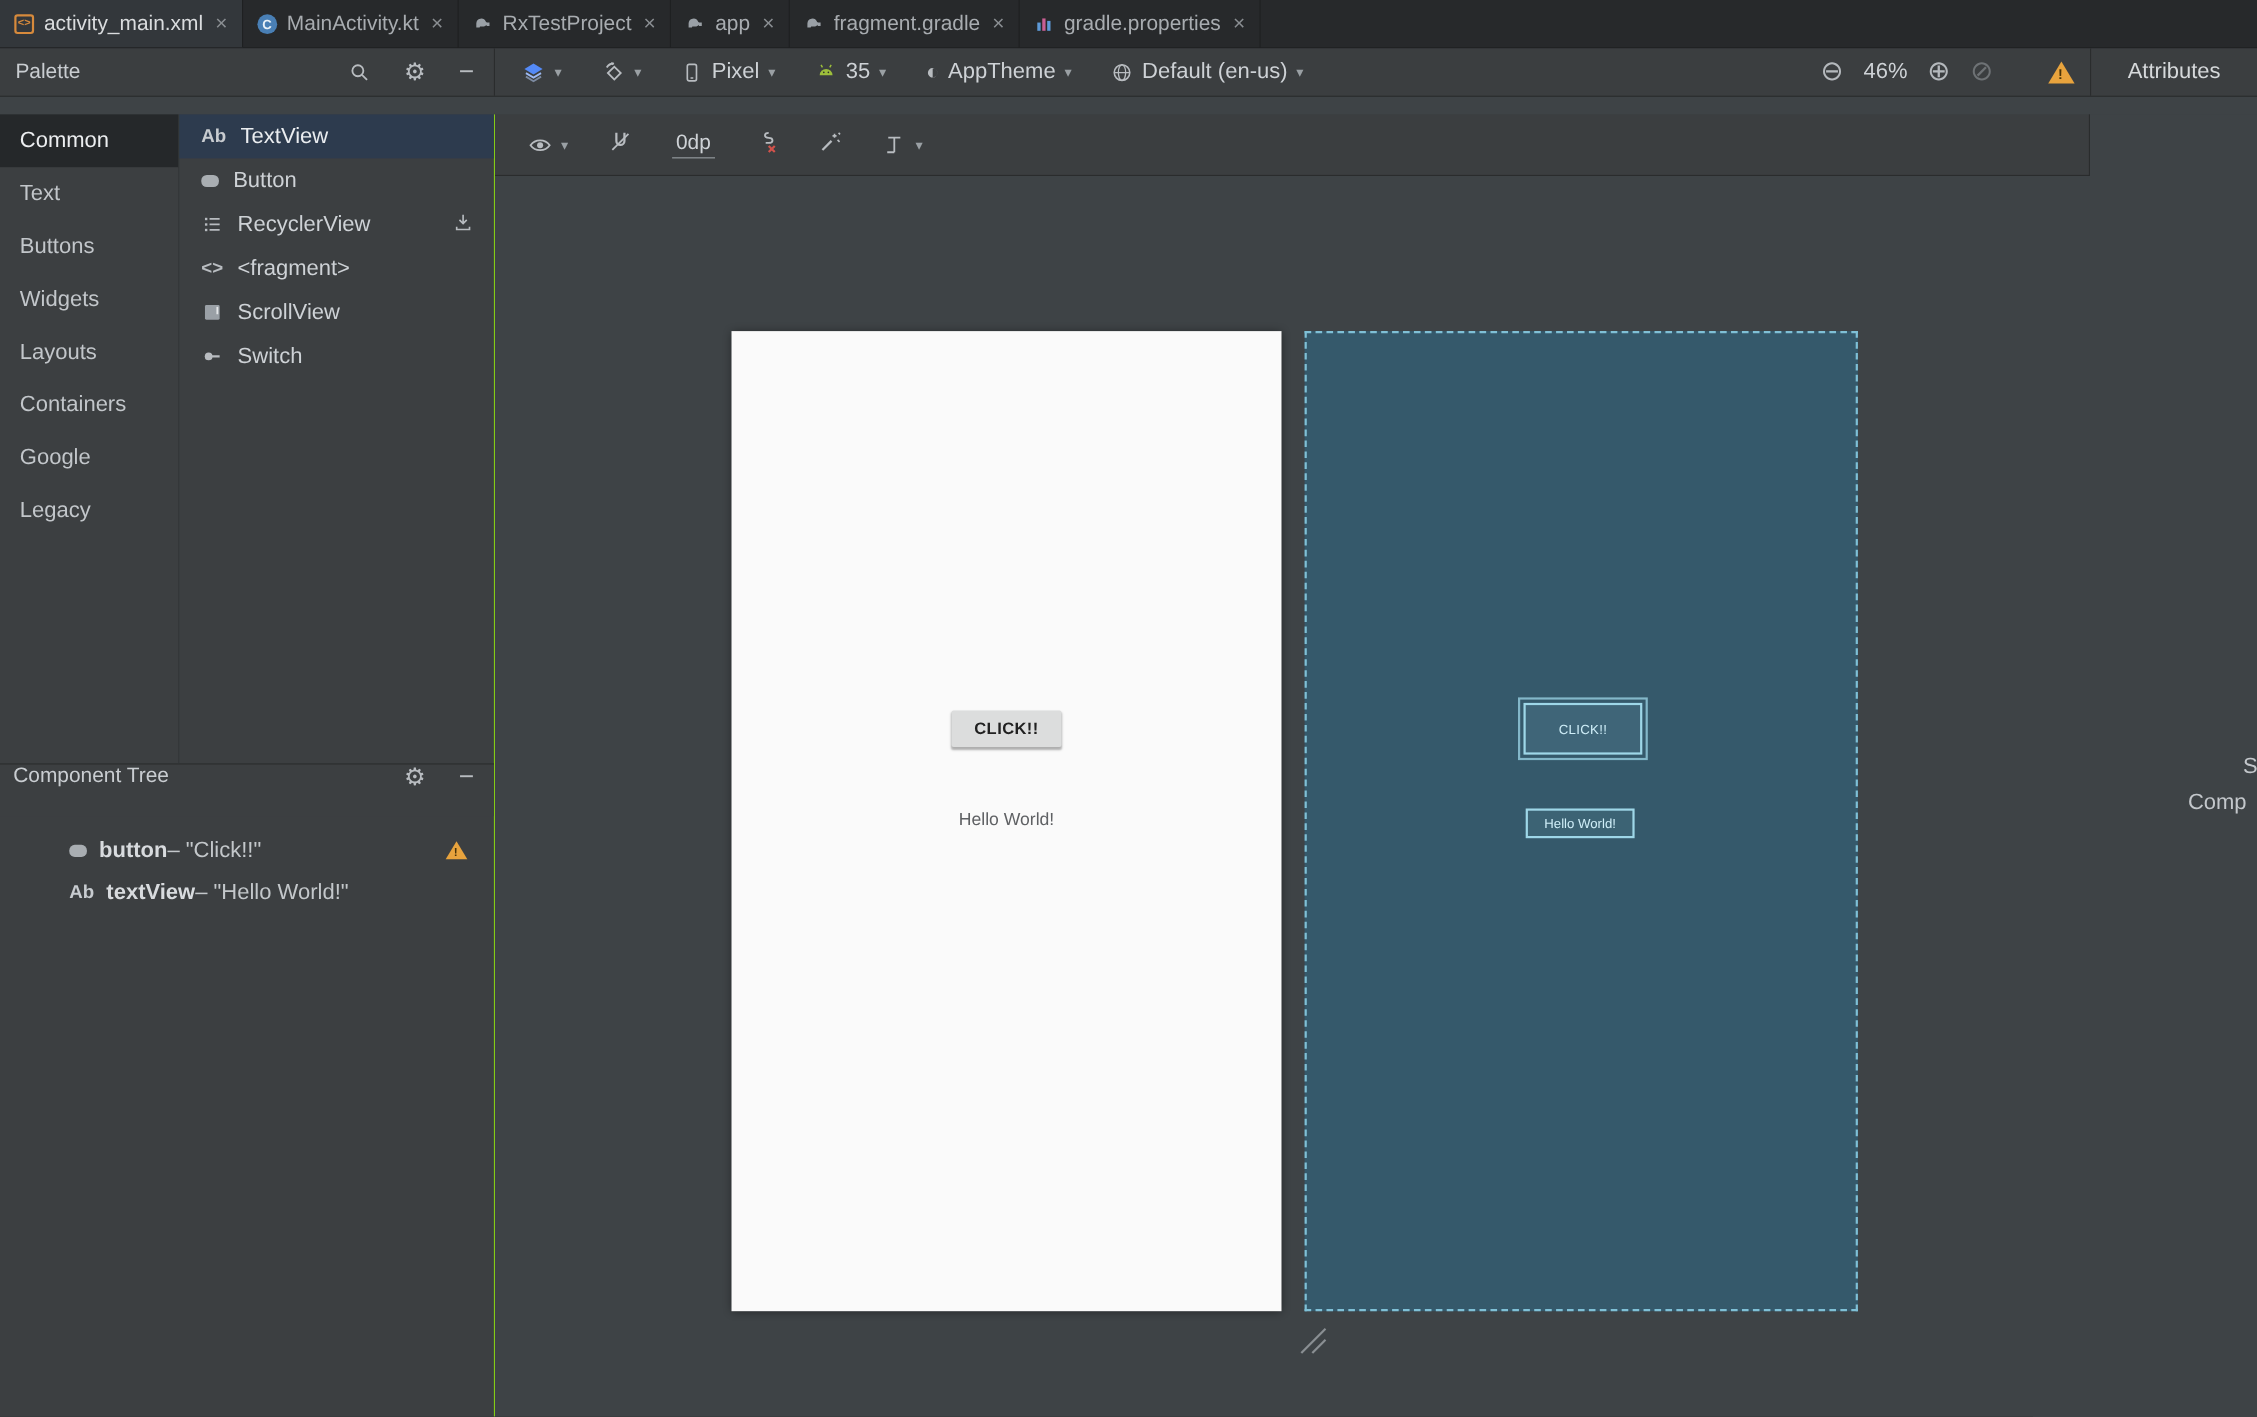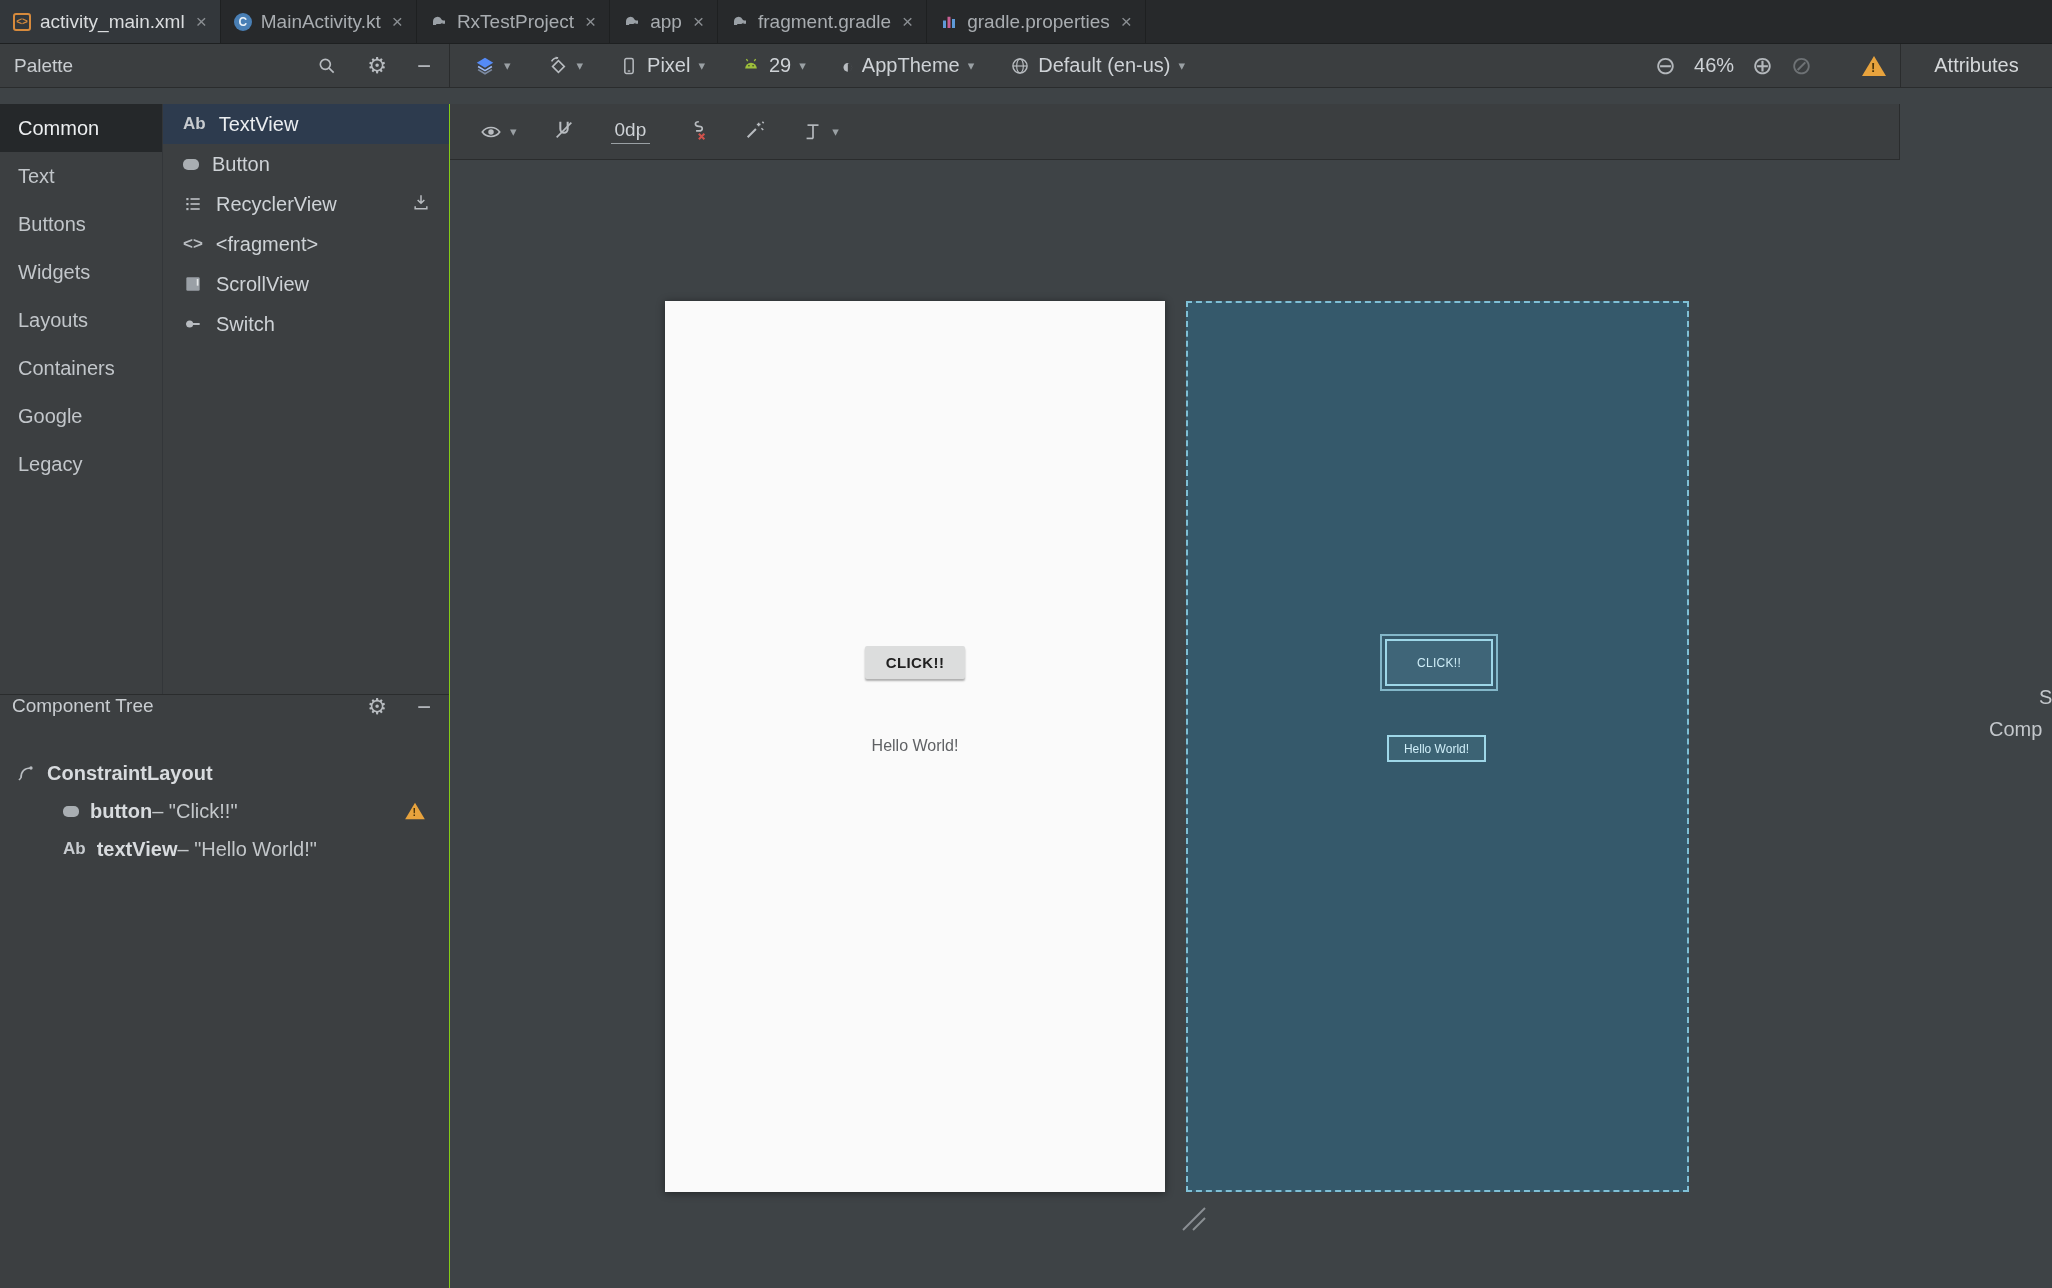--- a/index.html
+++ b/index.html
@@ -194,21 +194,21 @@
         <span class="caret">▾</span>
       </span>
       <span class="dd">
         <svg class="i20" viewBox="0 0 24 24">
             <path d="M5 15 a7 7 0 0 1 14 0 z" fill="#9dbf3b"></path>
             <line x1="8" y1="6.2" x2="6.5" y2="3.6" stroke="#9dbf3b" stroke-width="1.6"></line>
             <line x1="16" y1="6.2" x2="17.5" y2="3.6" stroke="#9dbf3b" stroke-width="1.6"></line>
             <circle cx="9.5" cy="11.8" r="0.9" fill="#2b2d2e"></circle>
             <circle cx="14.5" cy="11.8" r="0.9" fill="#2b2d2e"></circle>
           </svg>
-        <span>29</span>
+        <span>35</span>
         <span class="caret">▾</span>
       </span>
       <span class="dd">
         <span class="glyph" style="font-size:20px">◐</span>
         <span>AppTheme</span>
         <span class="caret">▾</span>
       </span>
       <span class="dd">
         <svg class="i20" viewBox="0 0 24 24">
             <circle cx="12" cy="12" r="8.5" fill="none" stroke="#b8bcc0" stroke-width="1.7"></circle>
@@ -296,28 +296,20 @@
 
     <div class="ctree-header">
       <span class="panel-title">Component Tree</span>
       <span class="ct-icons">
         <span class="glyph">⚙</span>
         <span class="glyph minus">−</span>
       </span>
     </div>
 
     <div class="ctree">
-      <div class="trow ind0">
-        <svg class="i20" viewBox="0 0 24 24">
-            <path d="M6 18 C6 10 10 6 18 6" fill="none" stroke="#b8bcc0" stroke-width="2"></path>
-            <circle cx="18" cy="6" r="2" fill="#b8bcc0"></circle>
-            <path d="M6 18 l-2.5 2.5" stroke="#b8bcc0" stroke-width="1.8"></path>
-          </svg>
-        <span class="tname">ConstraintLayout</span>
-      </div>
       <div class="trow ind1">
         <span class="btn-ic"></span>
         <span><span class="tname">button</span><span class="tsuffix">– "Click!!"</span></span>
         <span class="warn-tri warn-sm"></span>
       </div>
       <div class="trow ind1">
         <span class="ab">Ab</span>
         <span><span class="tname">textView</span><span class="tsuffix">– "Hello World!"</span></span>
       </div>
     </div>

